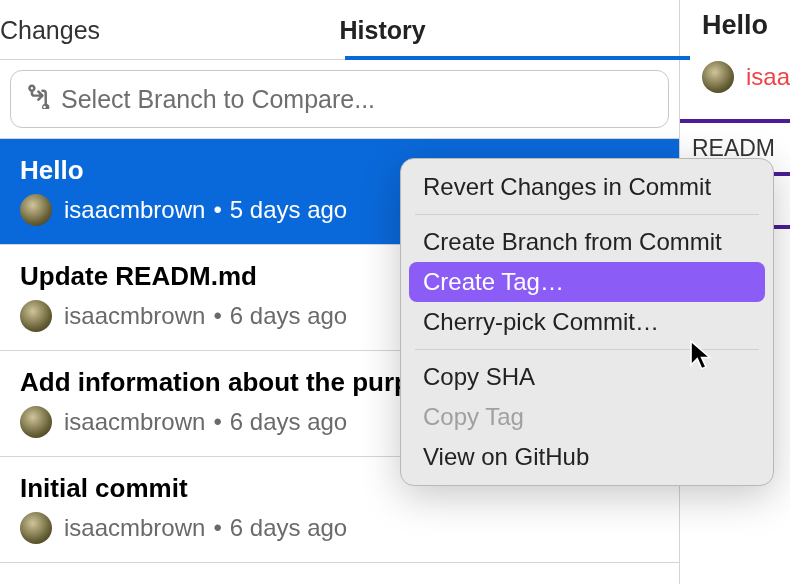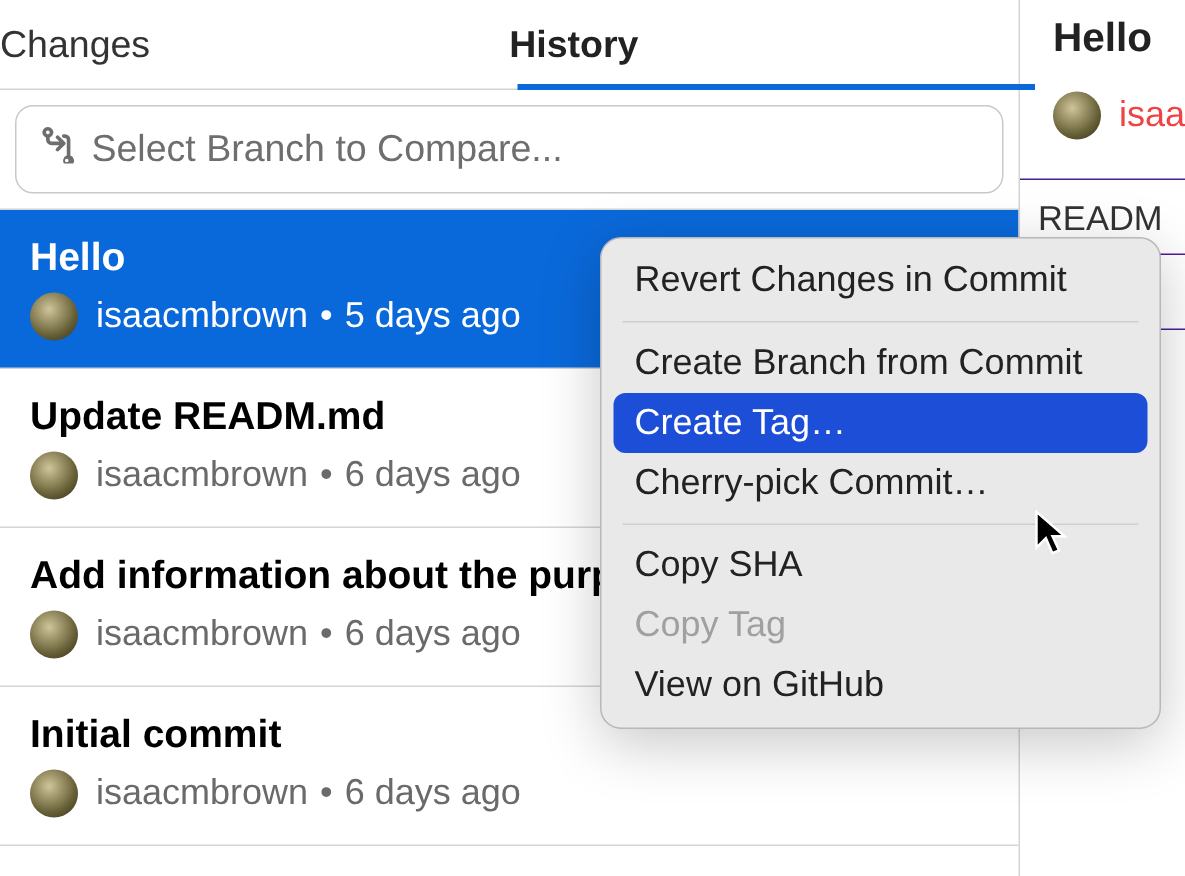--- a/index.html
+++ b/index.html
@@ -52,27 +52,27 @@
     position:absolute; top:158px; left:400px; width:374px;
     background:#e9e9e9; border:0.5px solid #b8b8b8;
     border-radius:14px; padding:8px;
     box-shadow: 0 10px 40px rgba(0,0,0,0.22);
   }
   .menu-item {
     font-size:24px; padding:6px 14px; border-radius:8px;
     color:#222; cursor:default;
   }
   .menu-item.disabled { color:#a0a0a0; }
-  .menu-item.highlight { background:#1d4ed8; color:#fff; }
+  .menu-item.highlight { background:#8b5cf6; color:#fff; }
   .menu-sep { border:none; border-top:1px solid #cfcfcf; margin:7px 6px; }
   .cursor-ptr {
     position:absolute; top:340px; left:688px; width:30px; height:30px; pointer-events:none;
   }
   .right-files { margin-top:26px; font-size:23px; color:#333;}
-  .right-files div { padding:12px 0 10px 0; border-top:1px solid #4c1d95; overflow:hidden; white-space:nowrap; margin-left:-22px; padding-left:12px;}
+  .right-files div { padding:12px 0 10px 0; border-top:4px solid #4c1d95; overflow:hidden; white-space:nowrap; margin-left:-22px; padding-left:12px;}
 </style>
 </head>
 <body>
 
 <div class="root">
   <div class="left-pane">
     <div class="tabs">
       <div class="tab">Changes</div>
       <div class="tab active">History</div>
     </div>

